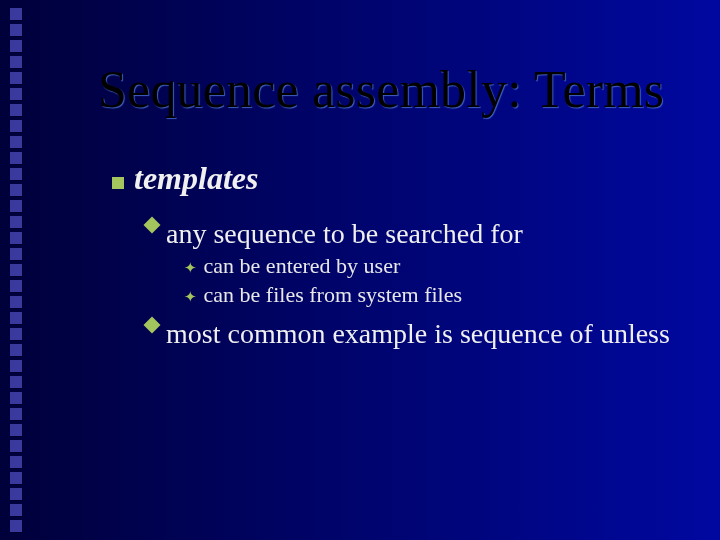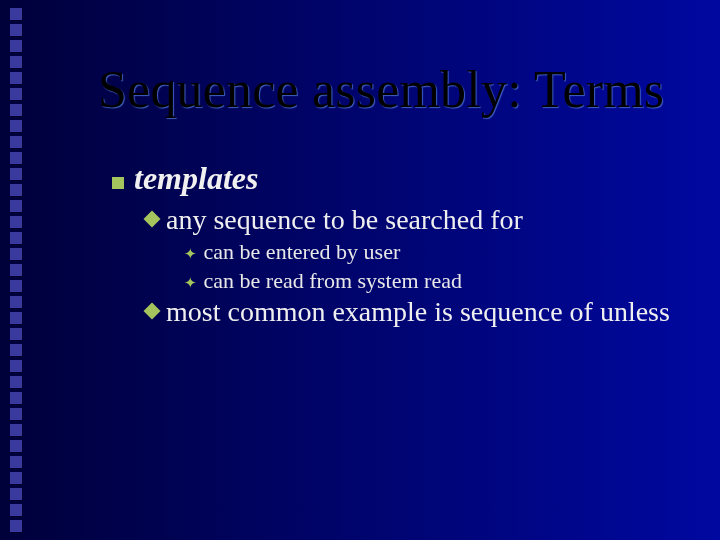--- a/index.html
+++ b/index.html
@@ -46,21 +46,21 @@
     left: 112px;
     top: 160px;
     right: 48px;
     color: #e8e8e8;
   }
   .lvl1 {
     display: flex;
     align-items: baseline;
     gap: 10px;
     font-size: 32px;
-    margin-bottom: 6px;
+    margin-bottom: 12px;
   }
   .lvl1 .bul {
     width: 12px;
     height: 12px;
     background: #a4c55d;
     flex: none;
     margin-top: 14px;
   }
   .lvl1 .txt {
     font-weight: bold;
@@ -77,21 +77,21 @@
     margin-bottom: 2px;
   }
   .lvl2 .dia {
     width: 12px;
     height: 12px;
     background: #a4c55d;
     transform: rotate(45deg);
     flex: none;
     margin-top: 10px;
   }
-  .lvl2 .txt { color: #efefef; }
+  .lvl2 .txt { color: #efefef; margin-top: 8px; }
   .lvl3 {
     margin-left: 72px;
     display: flex;
     align-items: baseline;
     gap: 7px;
     font-size: 22px;
     line-height: 1.25;
     margin-bottom: 1px;
   }
   .lvl3 .fl {
@@ -157,21 +157,21 @@
       <div class="txt">any sequence to be searched for</div>
     </div>
 
     <div class="lvl3">
       <div class="fl">✦</div>
       <div class="txt">can be entered by user</div>
     </div>
 
     <div class="lvl3">
       <div class="fl">✦</div>
-      <div class="txt">can be read from system read</div>
+      <div class="txt">can be files from system files</div>
     </div>
 
     <div class="lvl2">
       <div class="dia"></div>
       <div class="txt">most common example is sequence of unless</div>
     </div>
 
 
   </div>
 

